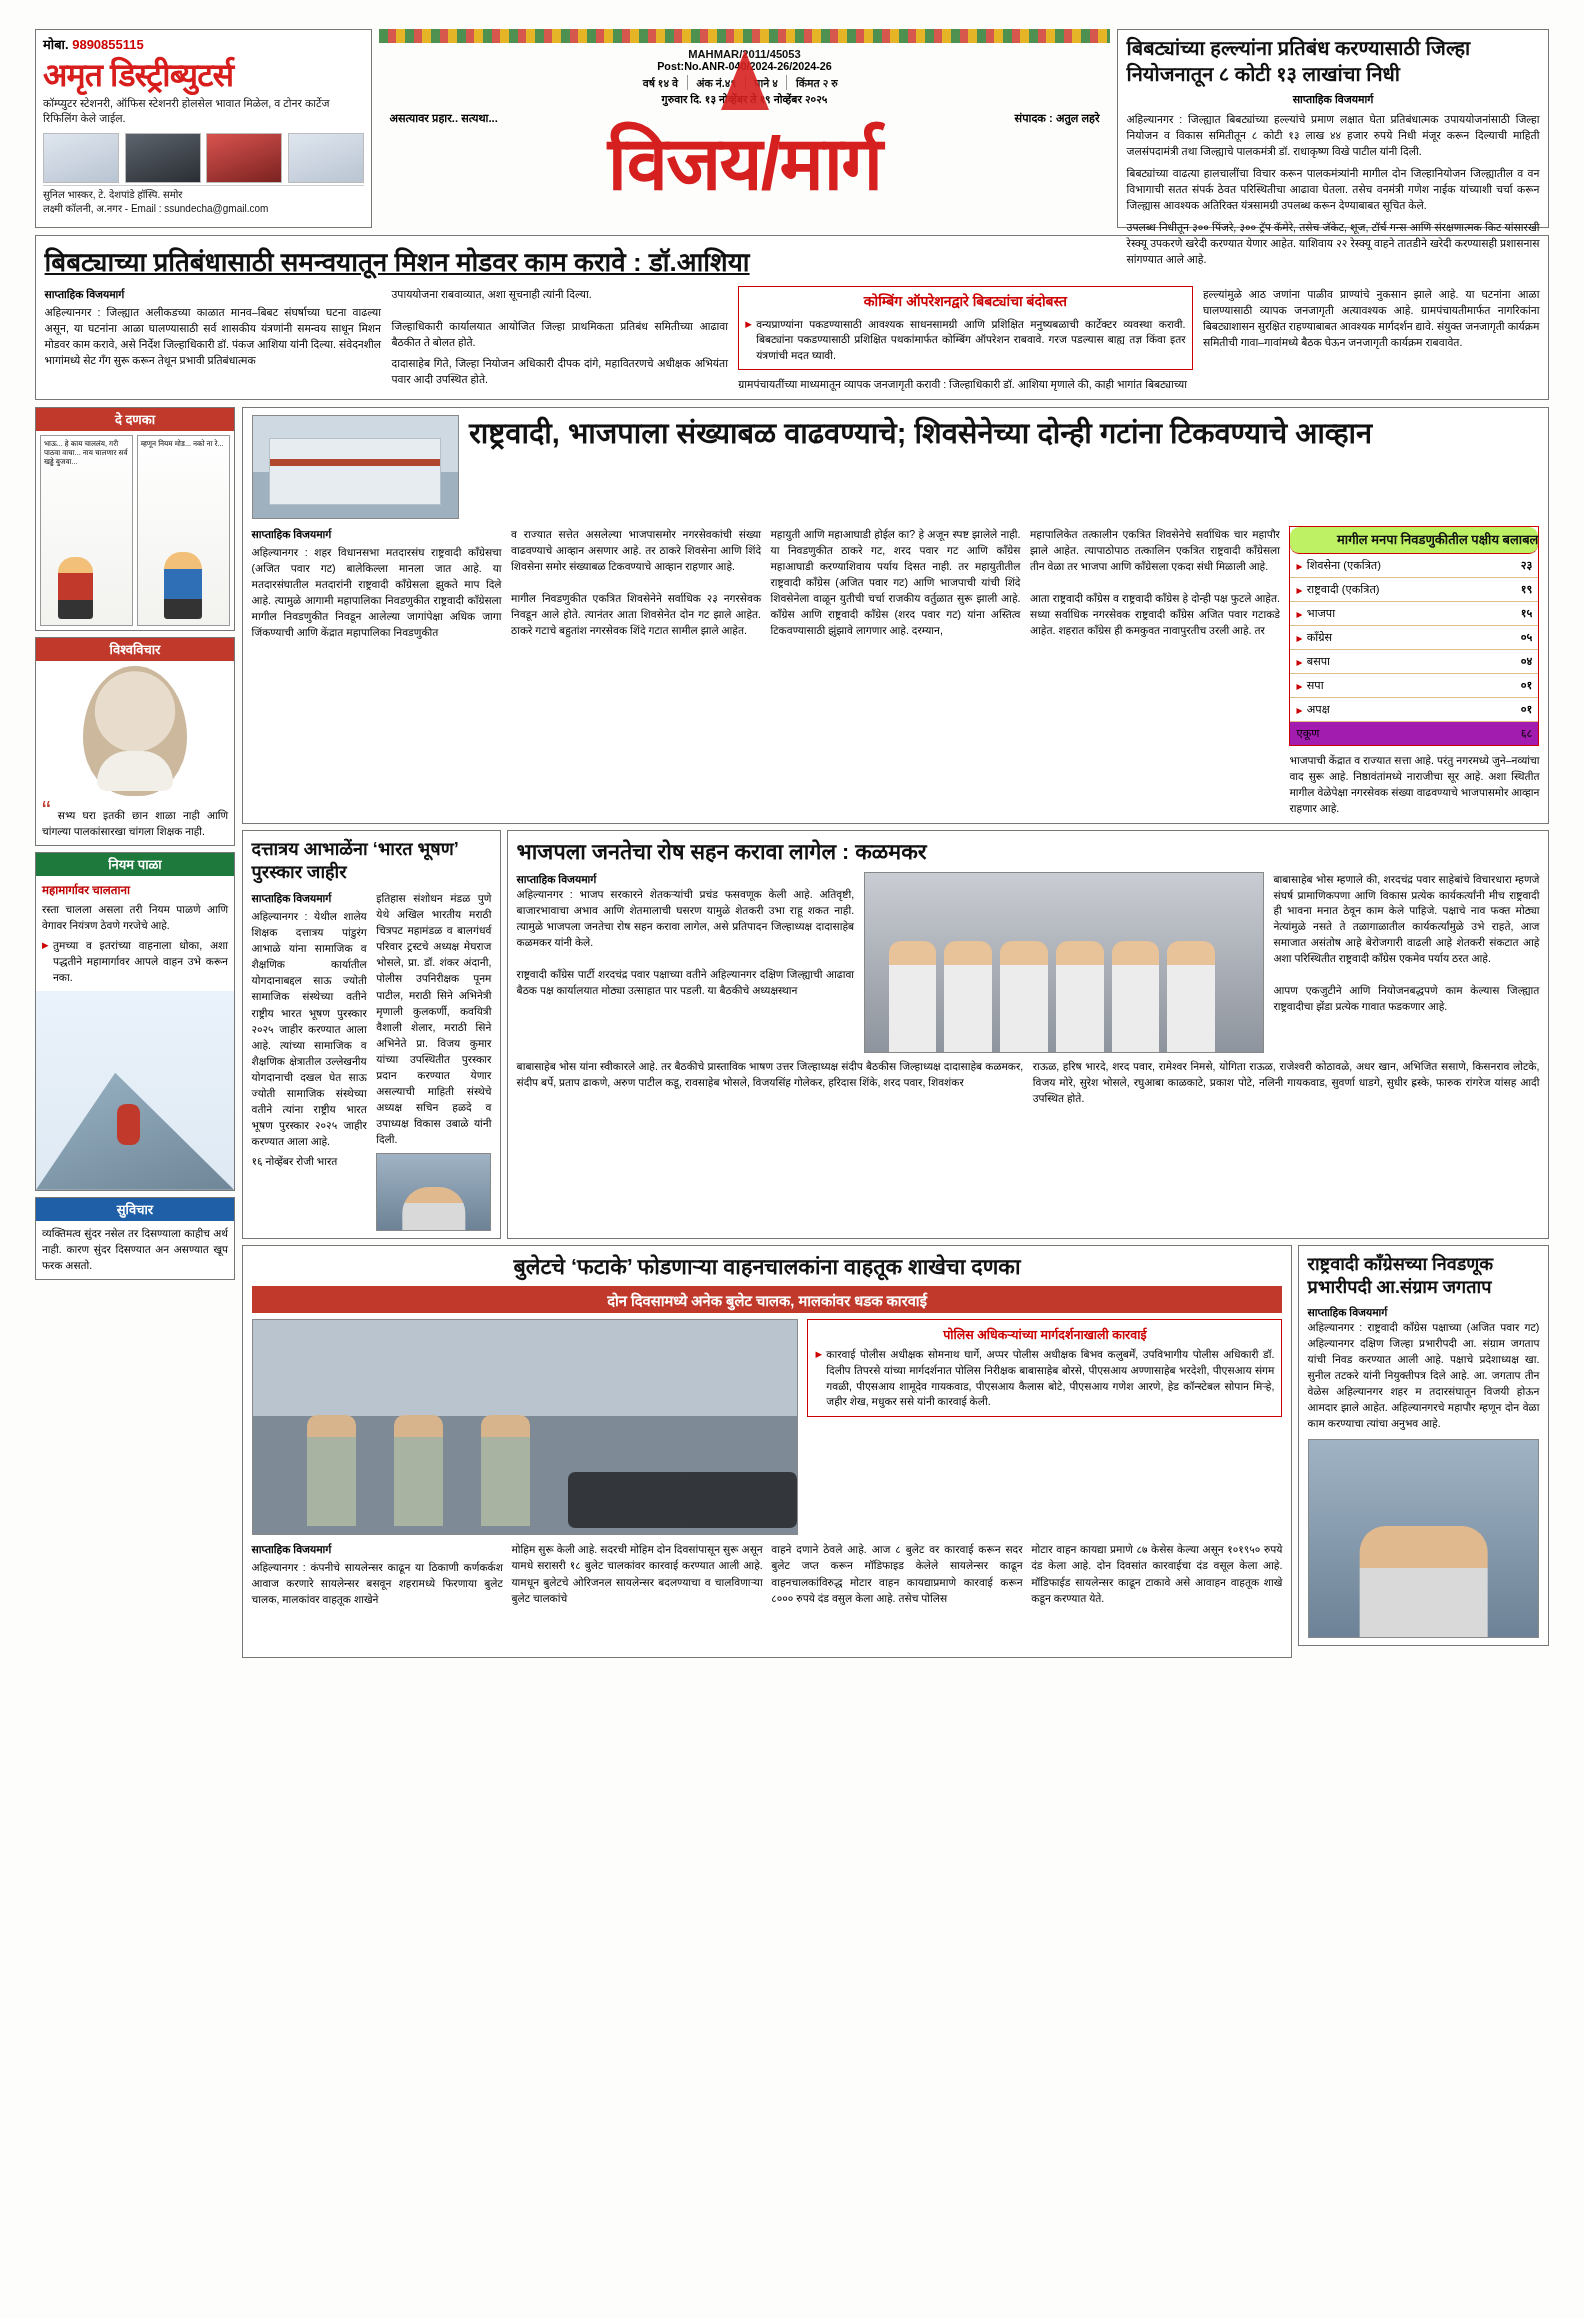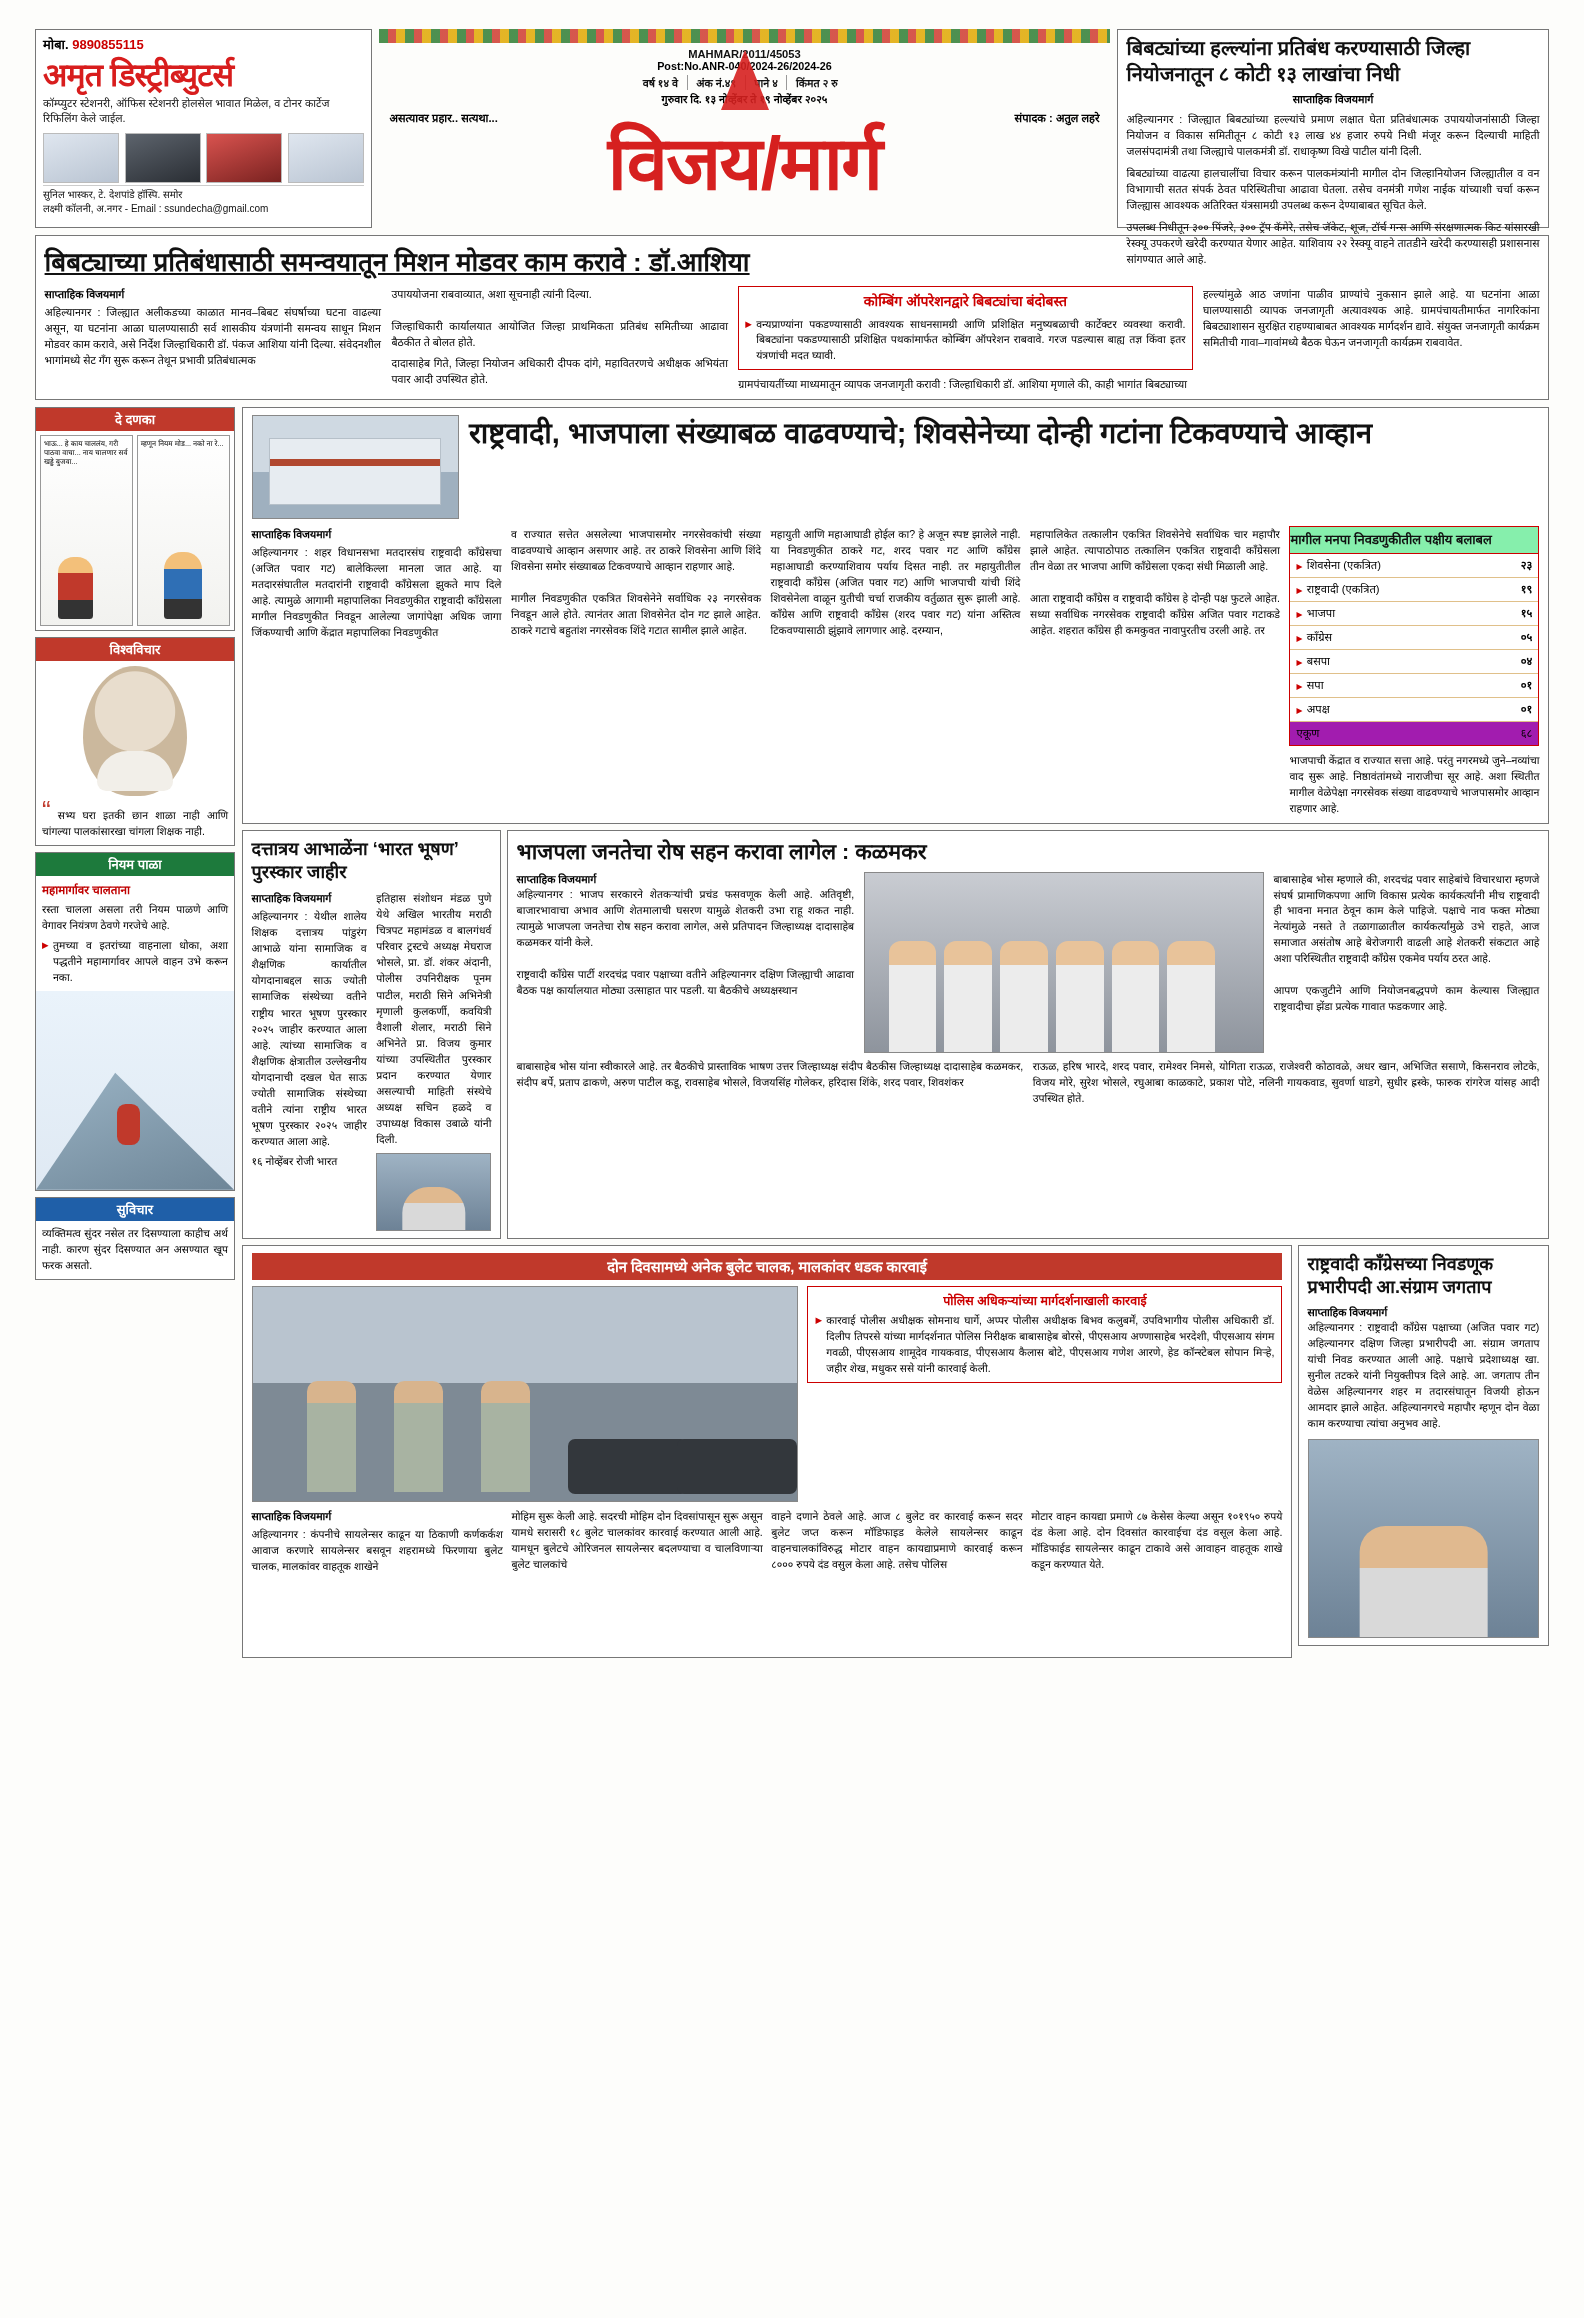--- a/index.html
+++ b/index.html
@@ -114,21 +114,21 @@
   .photo .bldg{ position:absolute; left:8%; right:8%; bottom:12%; top:22%; background:#e7ecf1; border:0.9px solid #b6c0c9;}
   .photo .bldg:after{content:"";position:absolute;left:0;right:0;top:30%;height:7px;background:#b0472f;}
   .photo.stage { background:linear-gradient(#c9ccd2,#8e949d); }
   .photo.street{ background:linear-gradient(#b9c4cf 0 45%, #7e8a95 45% 100%); }
   .photo .person { position:absolute; bottom:0; width:12%; height:62%; background:linear-gradient(#e8c39a 0 22%,#ececec 22% 100%); border-radius:12px 12px 0 0;}
   .photo .cop { position:absolute; bottom:4%; width:9%; height:52%; background:linear-gradient(#d8b48d 0 20%,#a8b3a2 20% 100%); border-radius:10.4px 10.4px 0 0;}
   .photo .bike { position:absolute; bottom:3%; width:22%; height:26%; background:#33373c; border-radius:7px;}
 
   
   .tbl { border:0.9px solid #c00; }
-  .tbl-h { background:#86efac; color:#111; font-size:13px; font-weight:bold; text-align:left; padding:3.5px 0; border-bottom:0.9px solid #c00;}
+  .tbl-h { background:#bef264; color:#111; font-size:13px; font-weight:bold; text-align:right; padding:3.5px 0; border-bottom:0.9px solid #c00;border-radius:9px;}
   .tbl table { width:100%; border-collapse:collapse; font-size:11.2px;}
   .tbl td { border-bottom:0.9px solid #e0c08a; padding:3px 6px;}
   .tbl td.n { text-align:right; width:52px; font-weight:bold;}
   .tbl tr:last-child td { border-bottom:none; font-weight:normal; background:#a21caf;margin-top:40px;}
   .tri { color:#c00; font-size:7.8px; margin-right:4.3px;}
 
   .portrait { width:100%; height:104px; background:linear-gradient(#9fb3c4,#6d8296); border:0.9px solid #888; position:relative;}
   .portrait:after{content:"";position:absolute;left:50%;transform:translateX(-50%);bottom:0;width:56%;height:56%;background:linear-gradient(#e0b98f 0 38%,#d9d9d9 38% 100%);border-radius:26px 26px 0 0;}
 
   .capbar { background:#c0392b; color:#fff; text-align:center; font-size:14.7px; font-weight:bold; padding:3.5px 0;}
@@ -395,20 +395,21 @@
               </div>
             </div>
           </div>
         </div>
       </div>
 
       <div style="display:flex;gap:6px;margin-top:6px">
 
         <div class="art" style="flex:1;margin-bottom:0">
           <div class="art-pad">
+            <h2 class="headline2 center">बुलेटचे ‘फटाके’ फोडणाऱ्या वाहनचालकांना वाहतूक शाखेचा दणका</h2>
             <div class="capbar">दोन दिवसामध्ये अनेक बुलेट चालक, मालकांवर धडक कारवाई</div>
             <div style="display:flex;gap:9.5px;margin-top:6px">
               <div style="width:53%">
                 <div class="photo street" style="height:216px">
                   <div class="cop" style="left:10%"></div>
                   <div class="cop" style="left:26%"></div>
                   <div class="cop" style="left:42%"></div>
                   <div class="bike" style="left:58%"></div>
                   <div class="bike" style="left:78%"></div>
                 </div>

